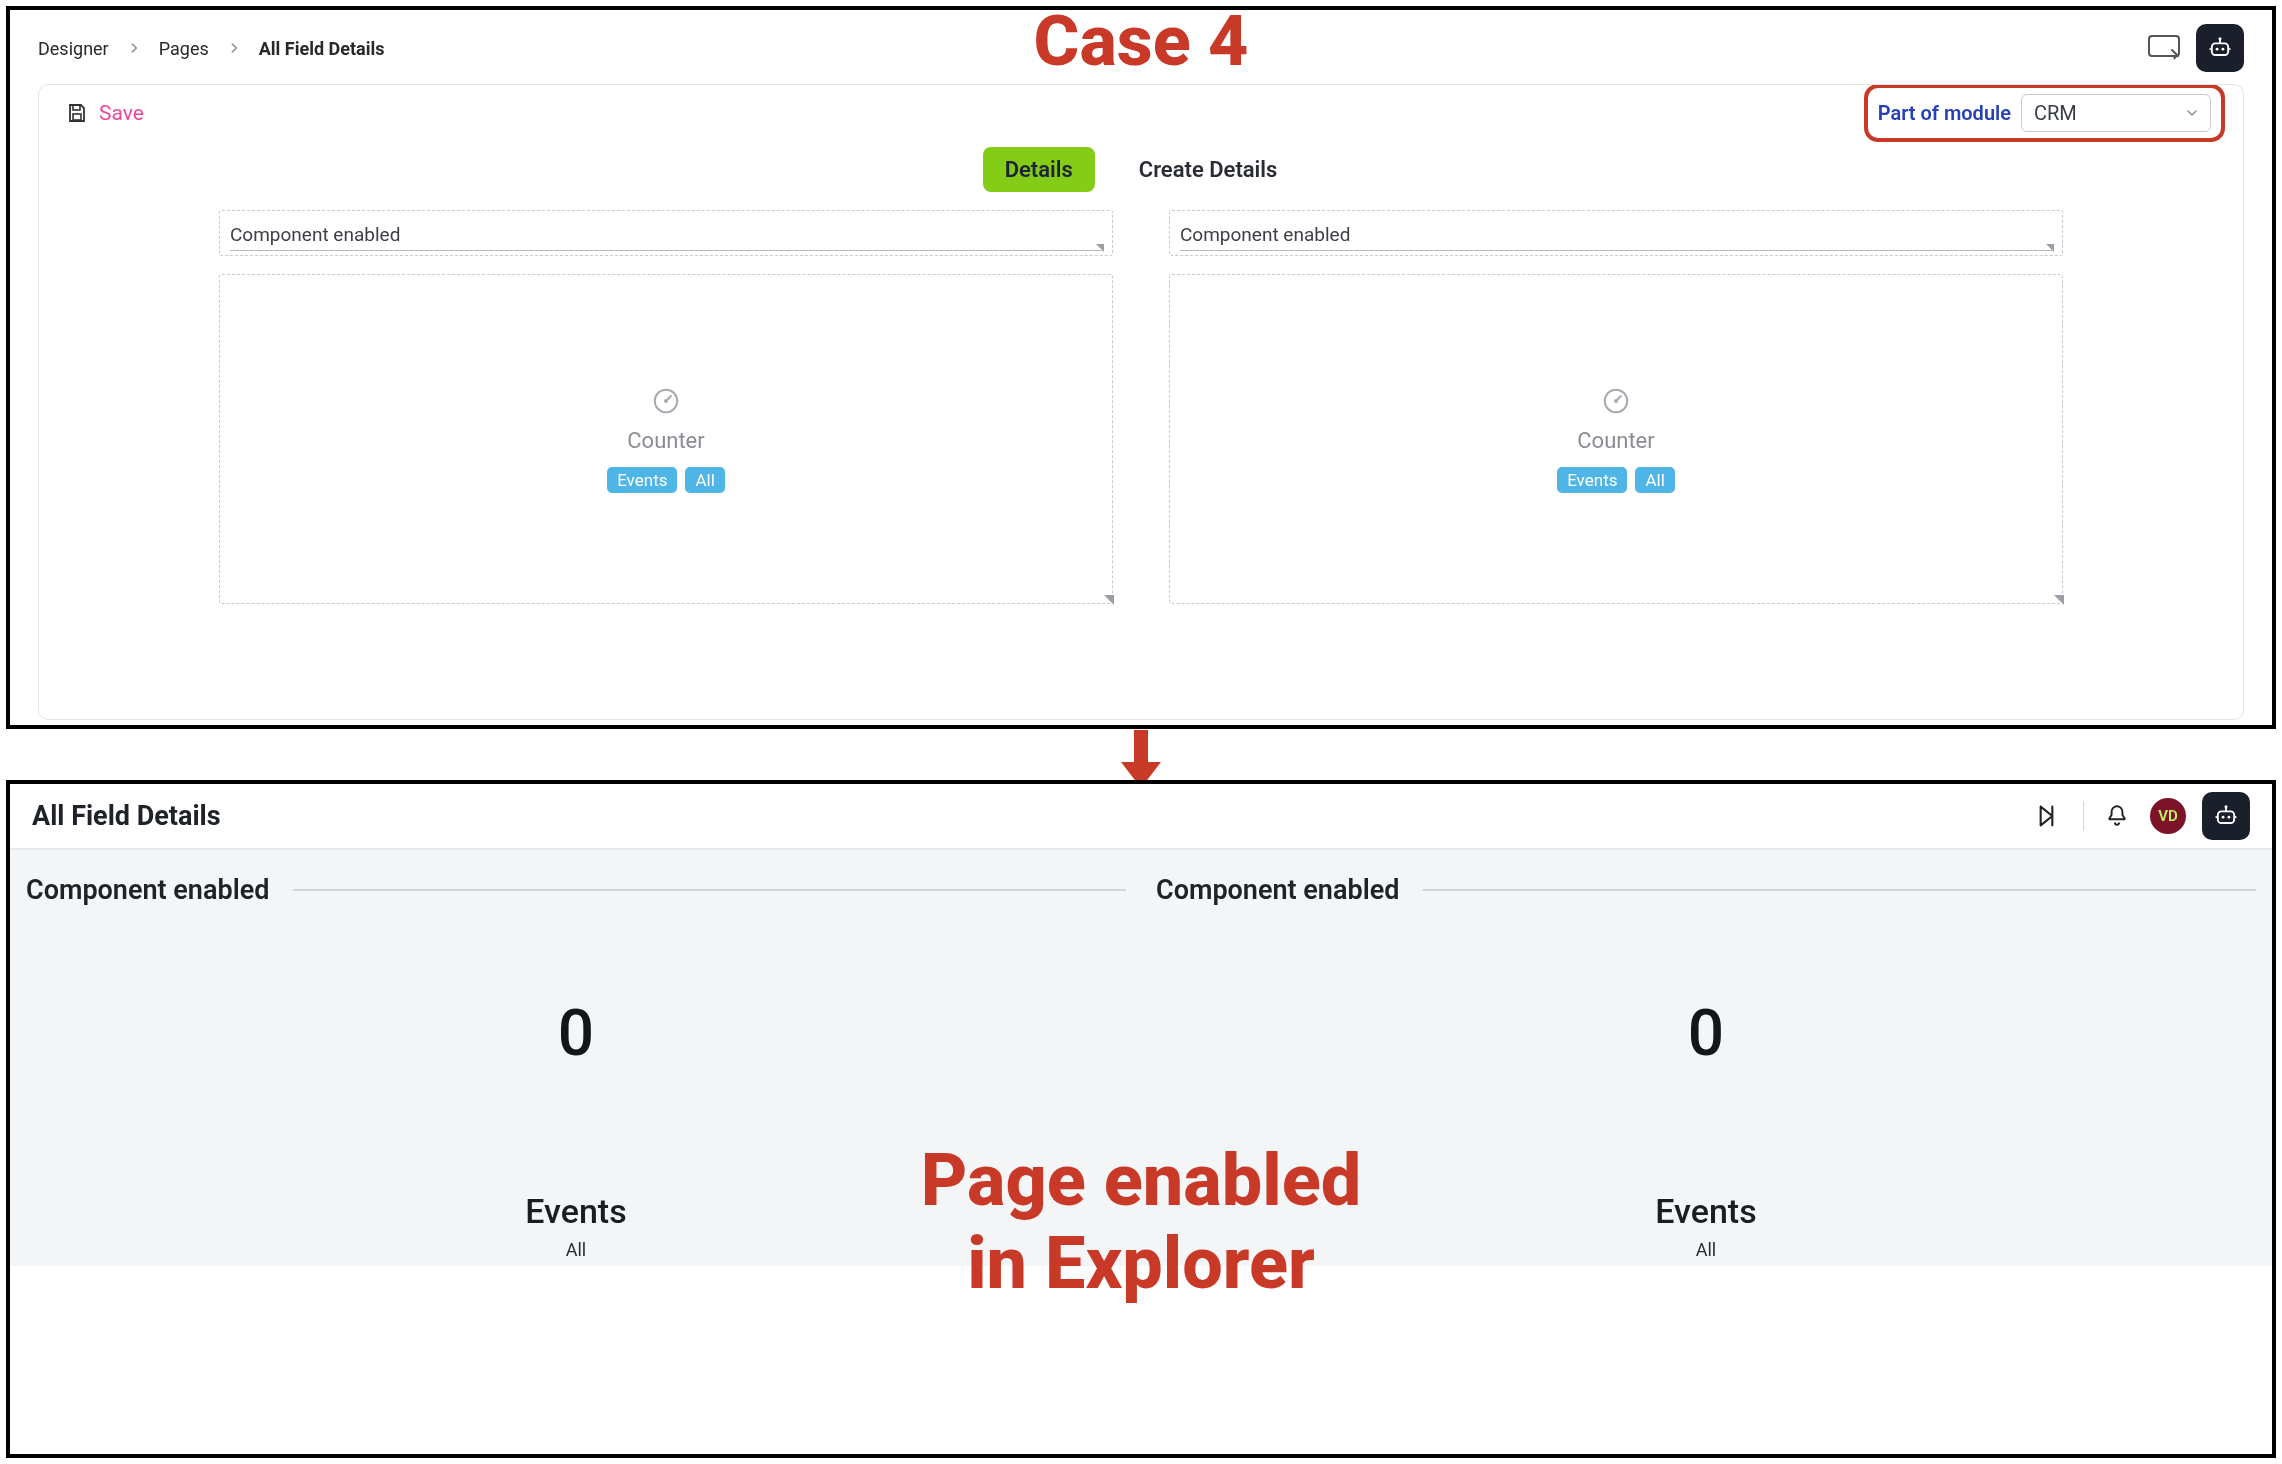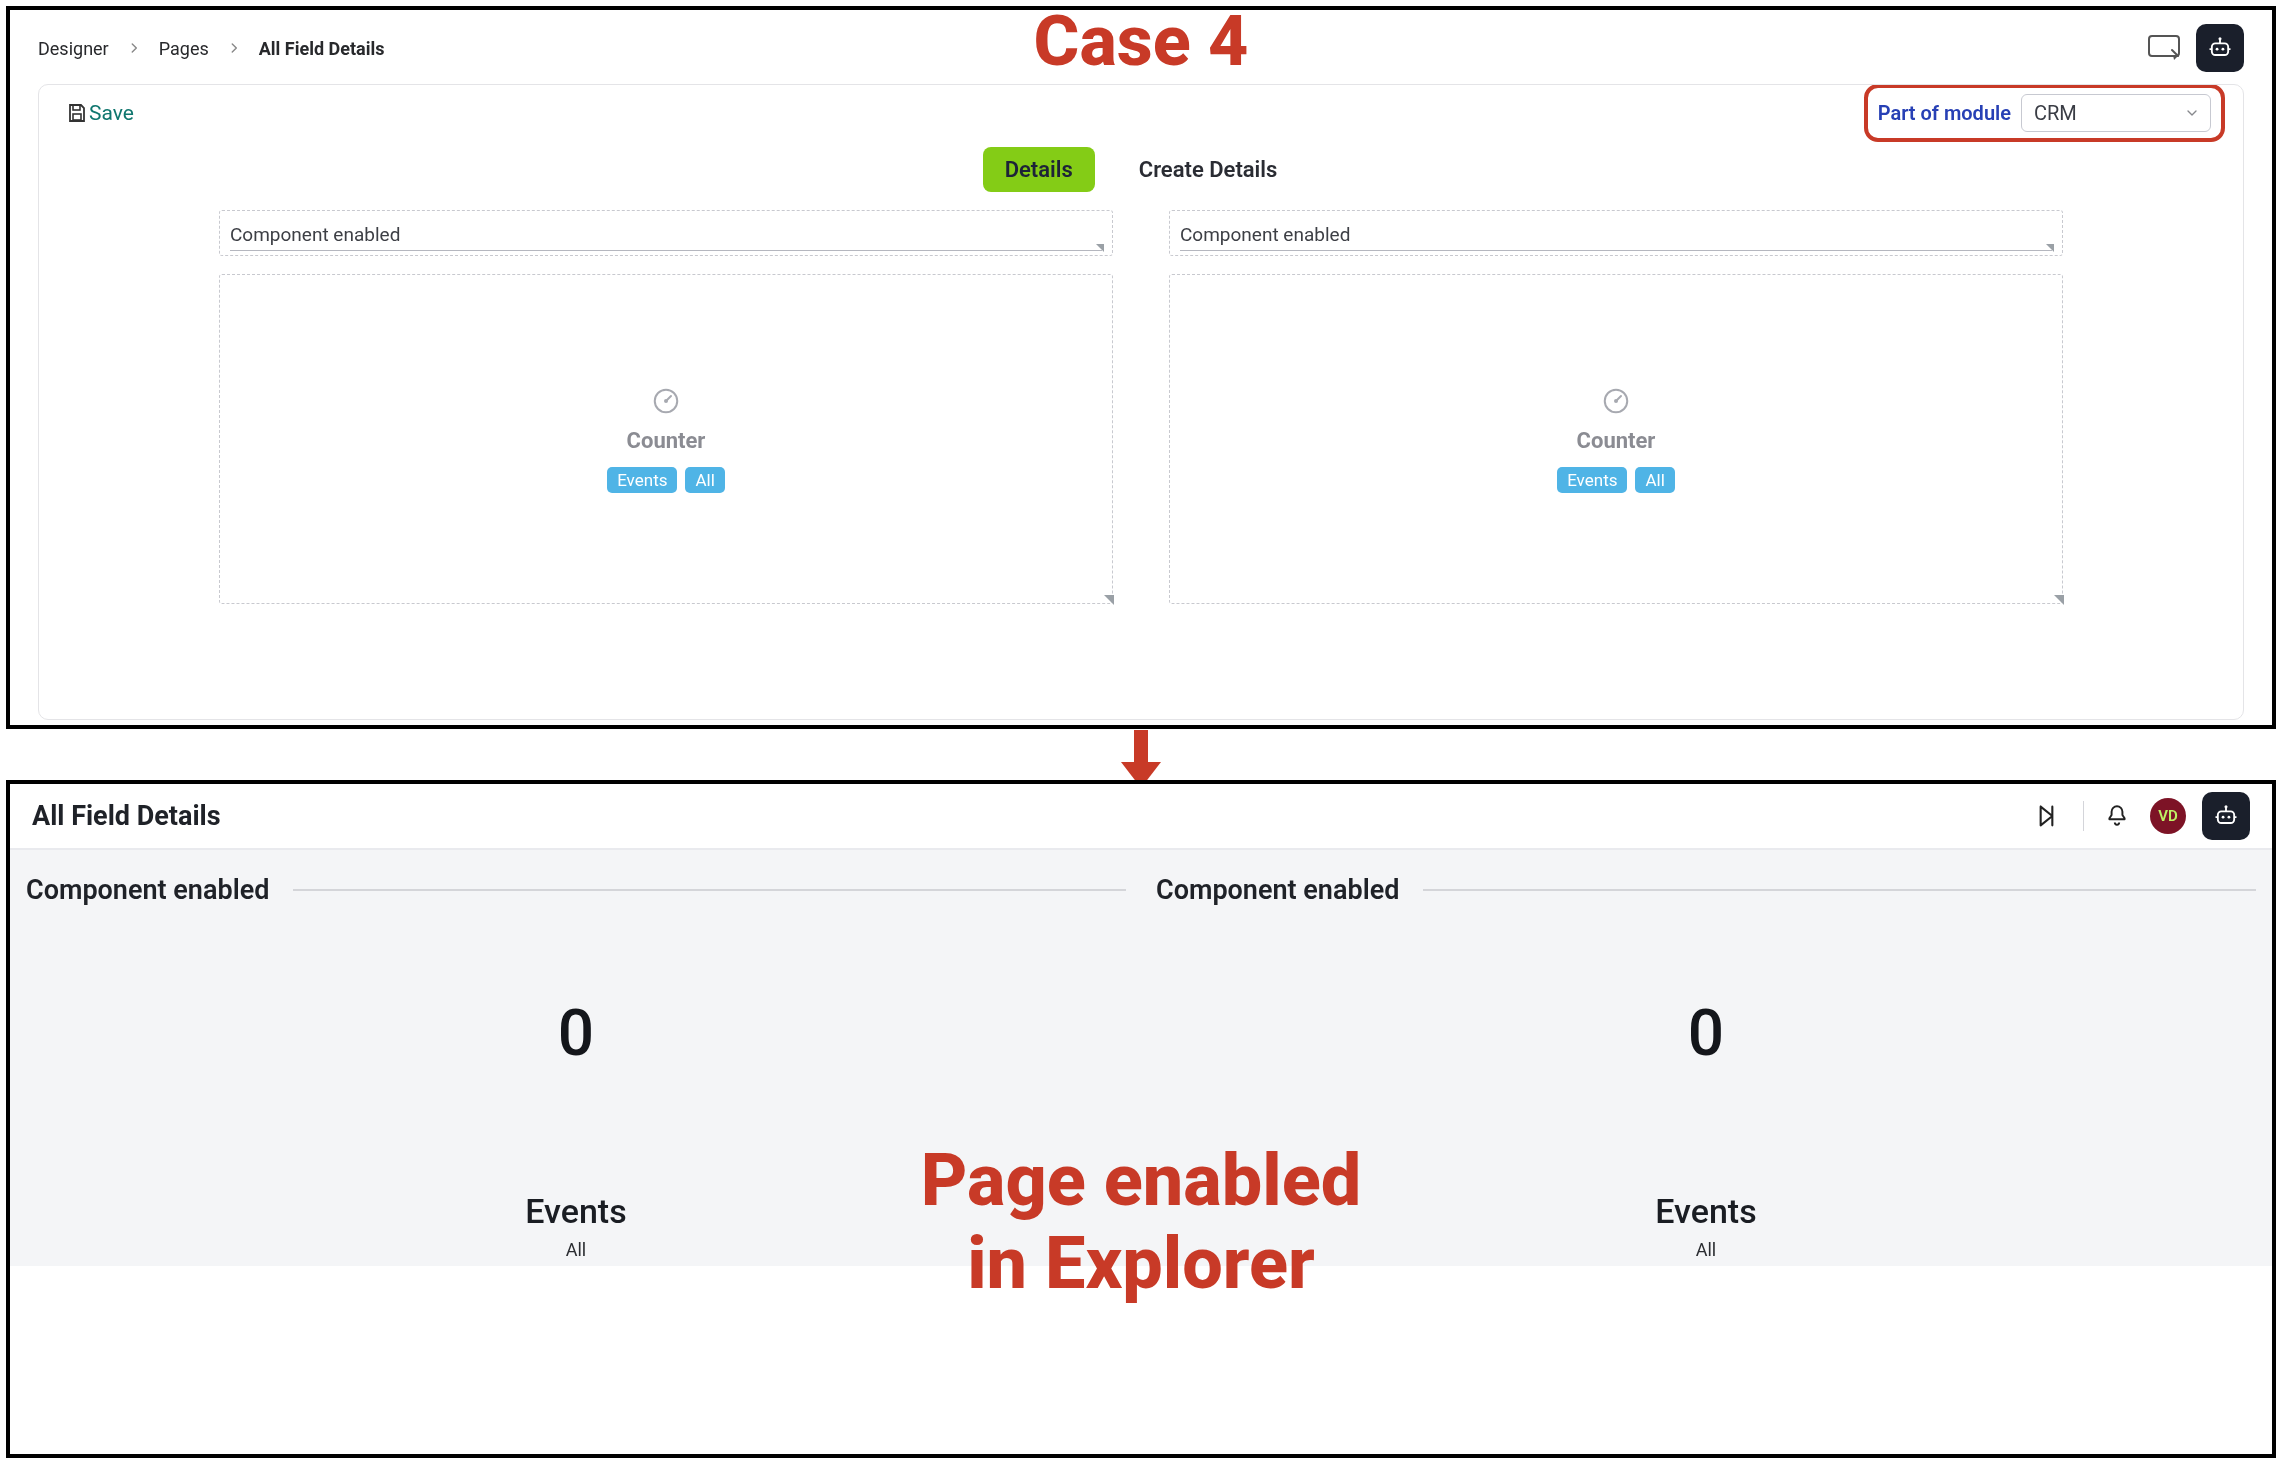--- a/index.html
+++ b/index.html
@@ -51,21 +51,21 @@
     border: 1px solid #e4e4e7; border-radius: 10px; background:#fff;
     padding: 0 0 12px 0;
     height: 636px;
     overflow: hidden;
   }
   .toolbar {
     display:flex; align-items:center; justify-content:space-between;
     padding: 12px 18px 12px 26px;
     height: 56px;
   }
-  .save-area { display:flex; align-items:center; color:#0f766e; font-size:21px;}
+  .save-area { display:flex; align-items:center; gap:10px; color:#ec4899; font-size:21px;}
   .module-box {
     border: 4px solid #c83a27; border-radius: 14px;
     padding: 6px 10px; display:flex; align-items:center; gap:10px;
   }
   .module-label { color:#2740b5; font-weight:600; font-size:20px; }
   .module-select {
     border:1px solid #c7c9d1; border-radius:6px; background:#fff;
     padding: 6px 34px 6px 12px; font-size:20px; color:#3a3d45;
     position:relative; min-width: 190px;
   }
@@ -96,21 +96,21 @@
     border:1px dashed #c8c9cf; border-radius:3px;
     height:330px; width:100%;
     display:flex; flex-direction:column; align-items:center; justify-content:center;
     position:relative;
   }
   .component-box:after {
     content:""; position:absolute; right:-2px; bottom:-2px;
     width:0;height:0;border-left:10px solid transparent;border-top:10px solid #9aa0a6;
   }
   .gauge-icon { color:#a7a9b0; }
-  .counter-label { margin-top:12px; font-size:22px; color:#8b8c93; font-weight:700;}
+  .counter-label { margin-top:12px; font-size:22px; color:#8b8c93; font-weight:400;}
   .pill-row { display:flex; gap:8px; margin-top:14px;}
   .pill { background:#4fb4e6; color:#fff; font-size:17px; padding:3px 10px; border-radius:5px;}
   
   .bot-inner { }
   .bot-header {
     display:flex; align-items:center; justify-content:space-between;
     padding: 12px 22px; height:66px;
     border-bottom: 2px solid #e9eaee;
     background:#fff;
   }

